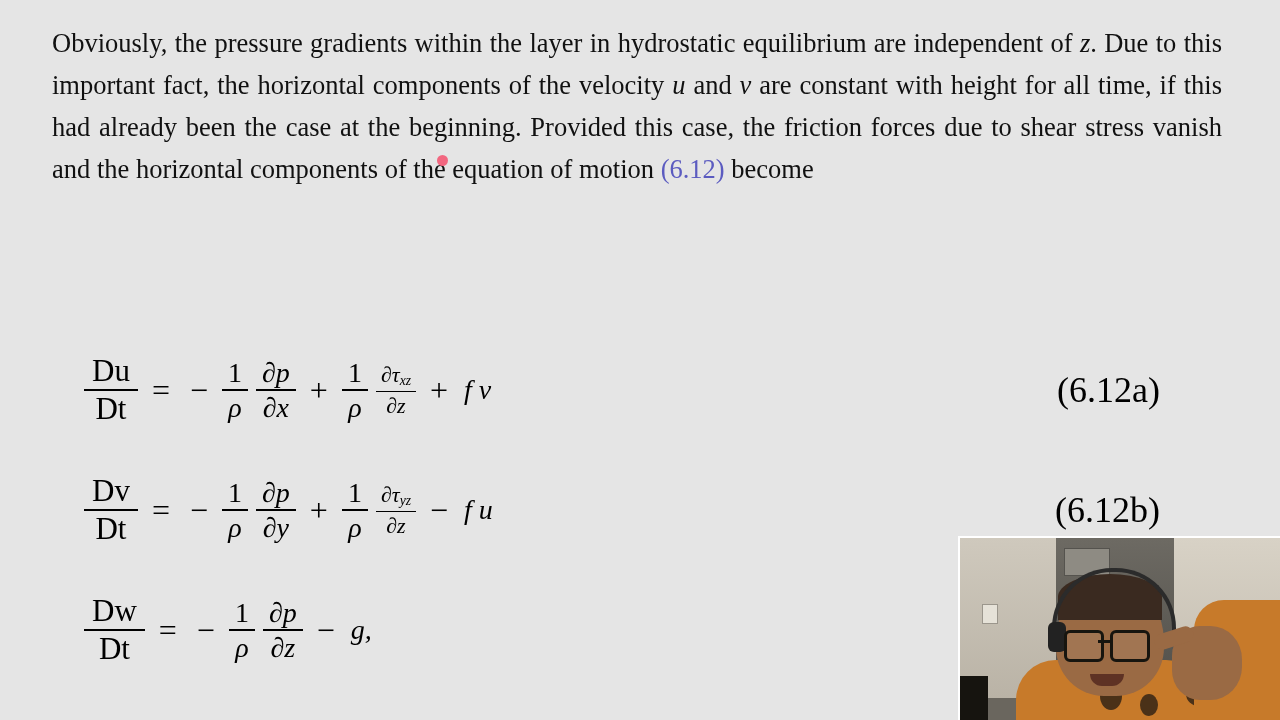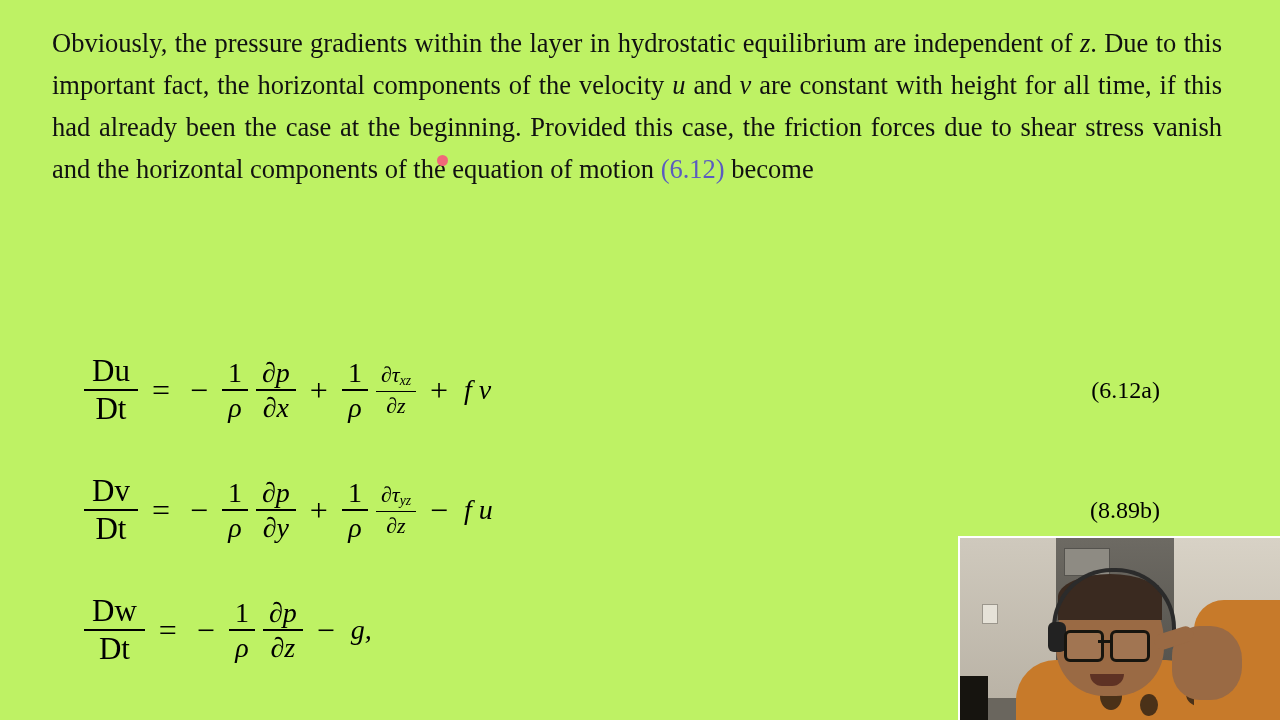--- a/index.html
+++ b/index.html
@@ -4,21 +4,21 @@
 <style>
   html, body {
     margin: 0;
     padding: 0;
     background: #ffffff;
   }
   #screen {
     position: relative;
     width: 1280px;
     height: 720px;
-    background: #bef264;
+    background: #e5e5e5;
     overflow: hidden;
     font-family: "Liberation Serif", "DejaVu Serif", serif;
     color: #000000;
   }
 
   
   #paragraph {
     position: absolute;
     left: 52px;
     top: 22px;
@@ -91,21 +91,21 @@
   .sym { font-style: italic; }
   .upr { font-style: normal; }
   .term { margin-left: 6px; font-size: 28px; font-style: italic; }
   sub.vsub { font-size: 0.62em; font-style: italic; vertical-align: -0.25em; }
 
   .eq-tag {
     position: absolute;
     right: 40px;
     top: 50%;
     transform: translateY(-50%);
-    font-size: 24px;
+    font-size: 36px;
     font-style: normal;
   }
 
   
   #webcam {
     position: absolute;
     right: 0;
     bottom: 0;
     width: 320px;
     height: 182px;
@@ -277,21 +277,21 @@
           <span class="den sym">ρ</span>
         </span>
         <span class="frac tiny">
           <span class="num sym">∂τ<sub class="vsub">yz</sub></span>
           <span class="bar"></span>
           <span class="den sym">∂z</span>
         </span>
         <span class="op">−</span>
         <span class="term">f u</span>
       </div>
-      <span class="eq-tag">(8.89b)</span>
+      <span class="eq-tag">(6.12b)</span>
     </div>
 
     <div class="eq-row">
       <div class="eq-body">
         <span class="frac">
           <span class="num upr">Dw</span>
           <span class="bar"></span>
           <span class="den upr">Dt</span>
         </span>
         <span class="op">=</span>

